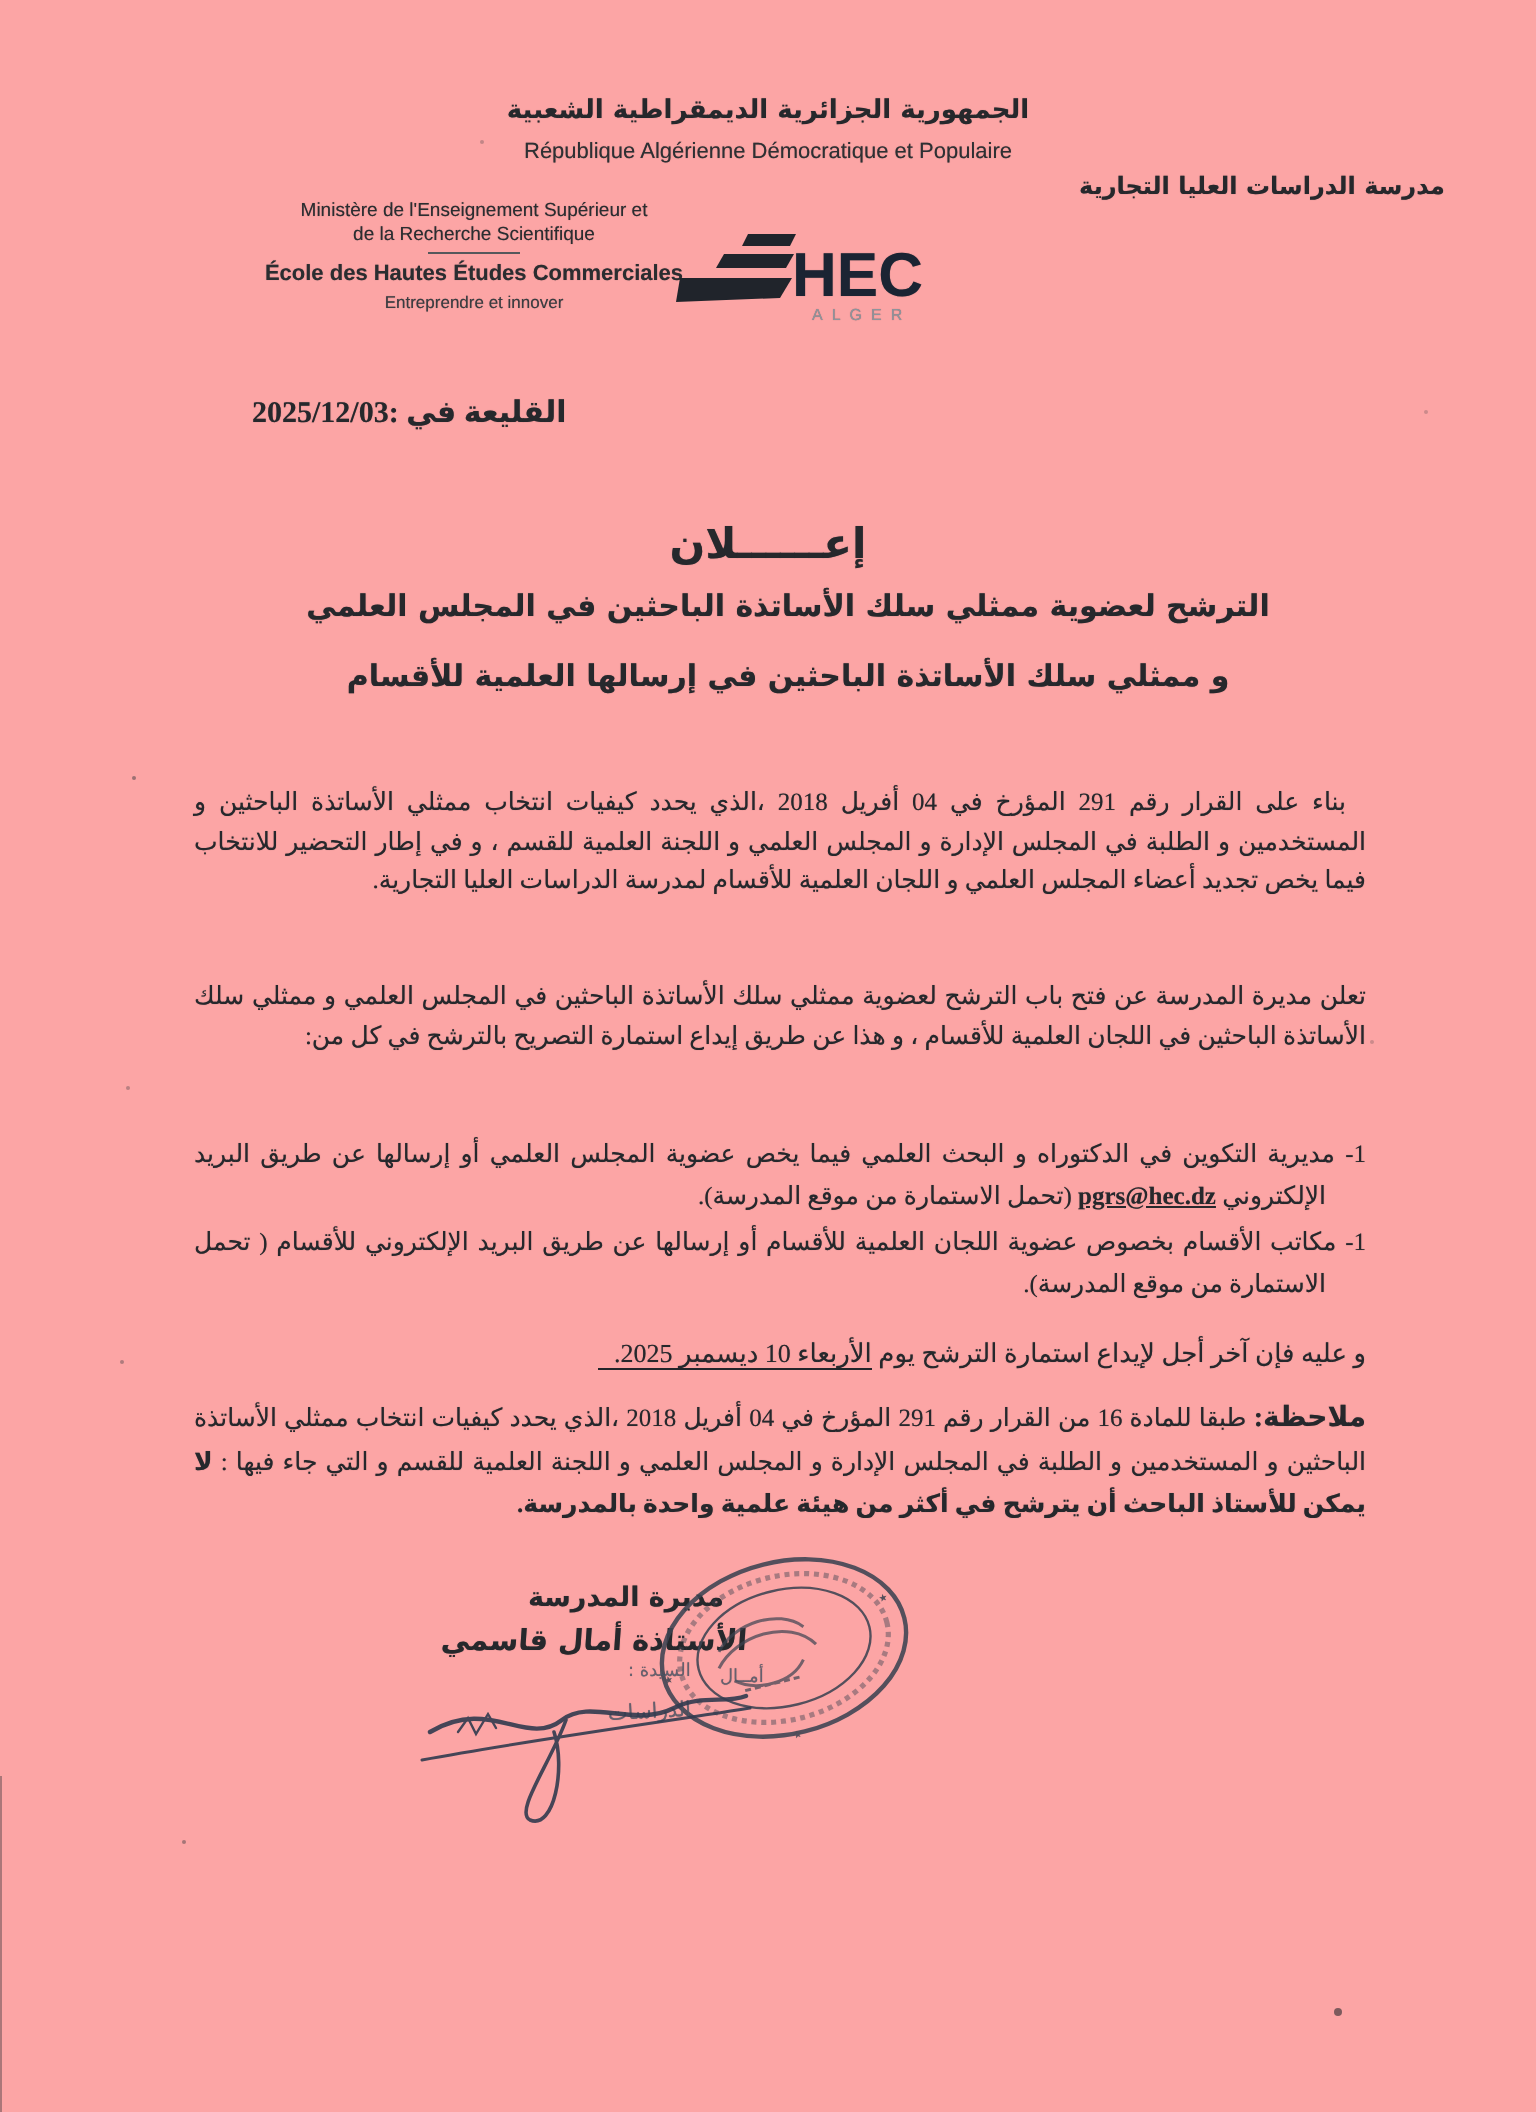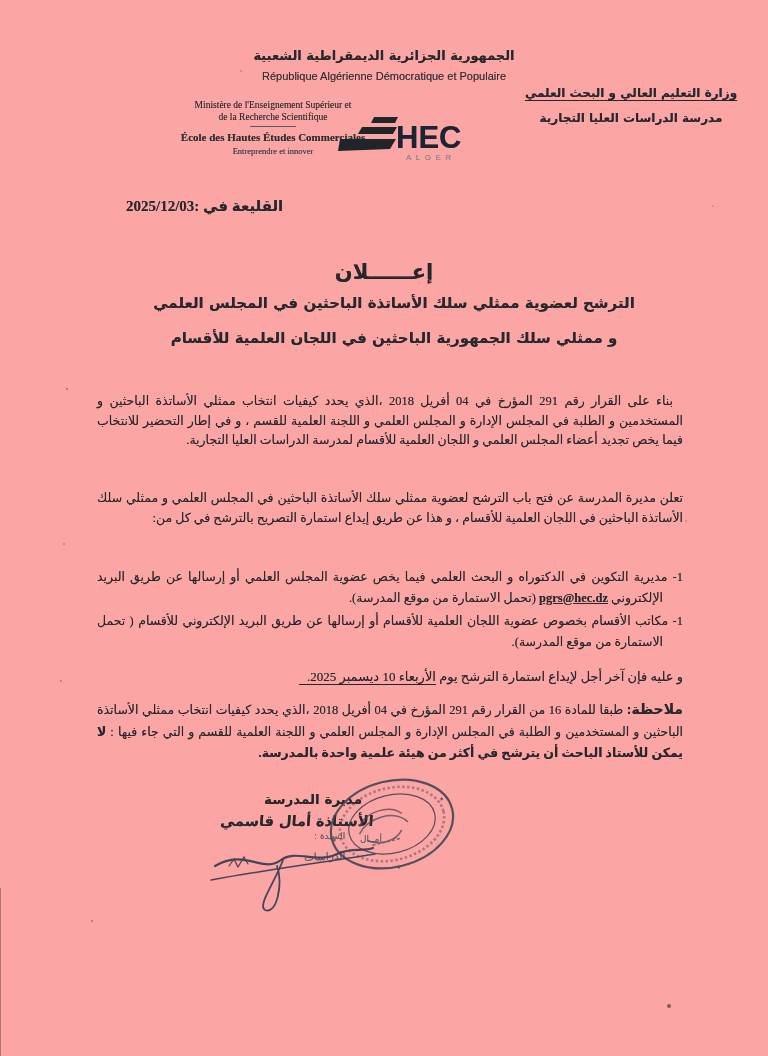--- a/index.html
+++ b/index.html
@@ -12,21 +12,21 @@
   }
   .abs{position:absolute;}
   .ar{direction:rtl;}
   .ctr{left:0;right:0;text-align:center;}
 
   
   .republic-ar{top:48px;font-size:13px;font-weight:bold;font-family:"DejaVu Sans",sans-serif;}
   .republic-fr{top:70px;font-size:11px;font-family:"Liberation Sans",sans-serif;color:#2e3033;}
 
   .ministry-fr{left:126px;top:100px;width:222px;text-align:center;
-    font-family:Liberation Serif, serif;color:#2b2d30;margin-left:36px;}
+    font-family:Liberation Sans, sans-serif;color:#2b2d30;}
   .mf-line{font-size:9.5px;line-height:11.5px;}
   .mf-divider{width:46px;height:1px;background:#56585c;margin:3px auto 4px;}
   .school-fr{font-size:11px;font-weight:bold;line-height:13px;}
   .tagline{font-size:8.5px;margin-top:2px;color:#3a3c40;}
 
   .logo{left:338px;top:104px;width:124px;height:60px;}
 
   .ministry-ar{right:10px;top:86px;width:254px;text-align:center;
     font-family:"DejaVu Sans",sans-serif;font-weight:bold;font-size:12px;}
   .ma1{text-decoration:underline;text-underline-offset:3px;margin-bottom:11px;}
@@ -102,29 +102,28 @@
         <polygon points="36,13 60,13 57,19 33,19"></polygon>
         <polygon points="24,23 59,23 55,30 20,30"></polygon>
         <polygon points="2,35 58,35 52,45 0,47"></polygon>
       </g>
       <text x="58" y="44" font-family="Liberation Sans, sans-serif" font-weight="bold" font-size="31" fill="#1b2433">HEC</text>
       <text x="68" y="56" font-family="Liberation Sans, sans-serif" font-size="8" letter-spacing="4.5" fill="#8f949c">ALGER</text>
     </svg>
   </div>
 
   <div class="abs ar ministry-ar">
-    <div class="ma1">وزارة التعليم العالي و البحث العلمي</div>
     <div class="ma2">مدرسة الدراسات العليا التجارية</div>
   </div>
 
   <div class="abs ar date-line">القليعة في :2025/12/03</div>
 
   <div class="abs ctr ar title-main">إعــــــلان</div>
   <div class="abs ctr ar title-sub t2">الترشح لعضوية  ممثلي سلك الأساتذة الباحثين في المجلس العلمي</div>
-  <div class="abs ctr ar title-sub t3">و ممثلي سلك الجمهورية الباحثين في اللجان العلمية للأقسام</div>
+  <div class="abs ctr ar title-sub t3">و ممثلي سلك الأساتذة الباحثين في إرسالها العلمية للأقسام</div>
 
   <div class="abs ar para p1">بناء على القرار رقم 291 المؤرخ في 04 أفريل 2018 ،الذي يحدد كيفيات انتخاب ممثلي الأساتذة الباحثين و المستخدمين و الطلبة في المجلس الإدارة و المجلس العلمي و اللجنة العلمية للقسم ، و في إطار التحضير للانتخاب فيما يخص  تجديد أعضاء المجلس العلمي و اللجان العلمية للأقسام لمدرسة الدراسات العليا التجارية.</div>
   <div class="abs ar para p2">تعلن مديرة المدرسة عن فتح باب الترشح  لعضوية ممثلي سلك الأساتذة الباحثين في المجلس العلمي و ممثلي سلك الأساتذة الباحثين في اللجان العلمية للأقسام ، و هذا عن طريق إيداع  استمارة التصريح بالترشح في كل من:</div>
 
   <div class="abs ar list">
     <div class="item"><span>1- مديرية التكوين في الدكتوراه و البحث العلمي فيما يخص عضوية المجلس العلمي أو إرسالها عن طريق البريد الإلكتروني </span><span class="email">pgrs@hec.dz</span><span>  (تحمل الاستمارة من موقع المدرسة).</span></div>
     <div class="item">1- مكاتب الأقسام بخصوص عضوية اللجان العلمية للأقسام أو إرسالها عن طريق البريد الإلكتروني للأقسام ( تحمل الاستمارة من موقع المدرسة).</div>
   </div>
 
   <div class="abs ar deadline"><span>و عليه فإن آخر أجل لإيداع استمارة الترشح يوم </span><span class="emph">الأربعاء 10 ديسمبر 2025.</span></div>

